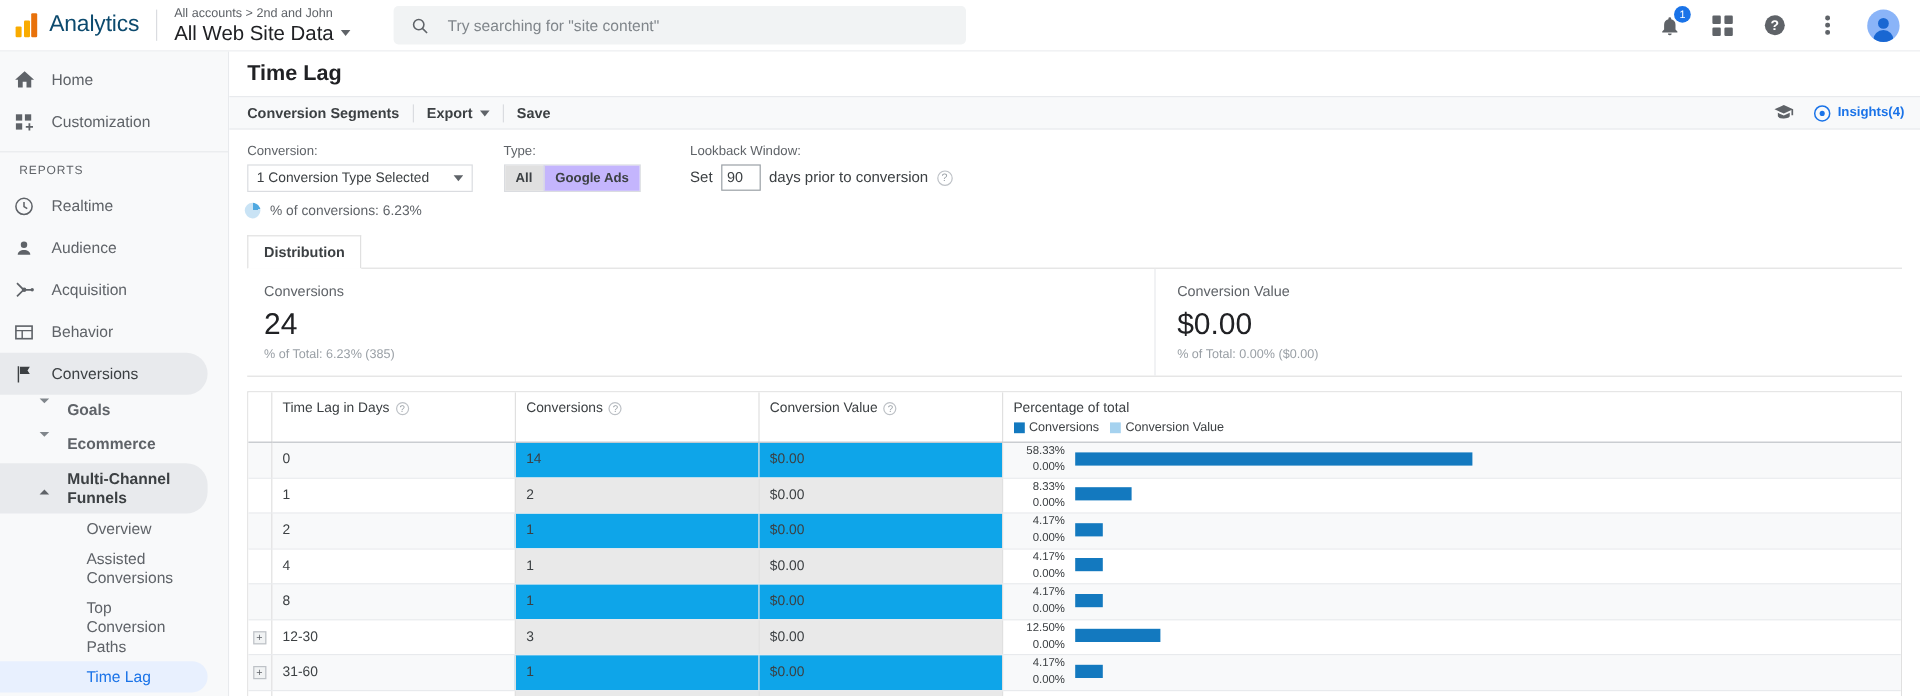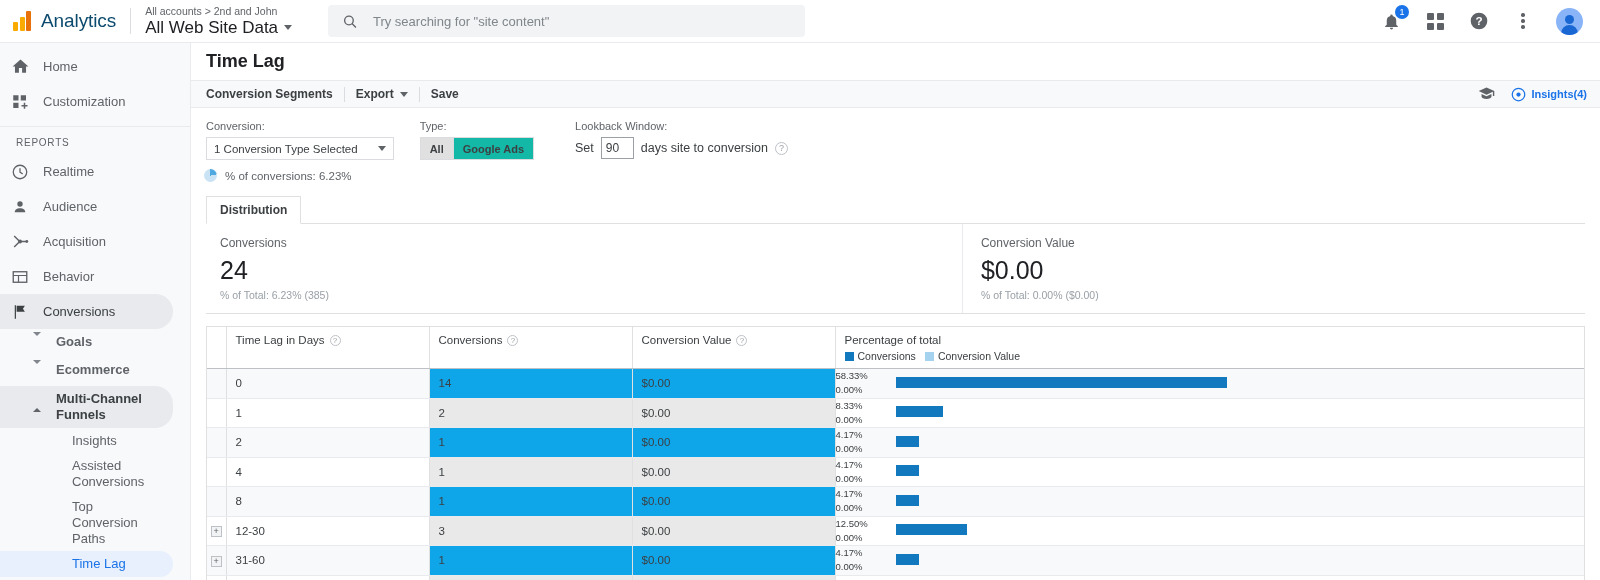--- a/index.html
+++ b/index.html
@@ -116,21 +116,21 @@
 
   
   .filters { padding:12px 0 0 15px; display:flex; align-items:flex-start; gap:0; }
   .fl-label { font-size:11px; color:#5f6368; margin-bottom:5px; }
   .select-box {
     border:1px solid #dadce0; background:#fff; height:23px; display:inline-flex; align-items:center;
     padding:0 7px; font-size:11.5px; color:#3c4043; gap:20px; cursor:pointer; min-width:119px;
     justify-content:space-between;
   }
   .seg-group { display:flex; border:1px solid #dadce0; height:23px; }
-  .seg { padding:0 9px; font-size:11px; font-weight:bold; color:#3c4043; display:flex; align-items:center; cursor:pointer; background:#14b8a6; }
+  .seg { padding:0 9px; font-size:11px; font-weight:bold; color:#3c4043; display:flex; align-items:center; cursor:pointer; background:#c4b5fd; }
   .seg.on { background:#e0e0e0; }
   .seg + .seg { border-left:1px solid #dadce0; }
   .lookback { display:flex; align-items:center; gap:7px; font-size:12.5px; color:#3c4043; }
   .lookback input {
     width:33px; height:22px; border:1px solid #9aa0a6; font-size:12px; text-align:left;
     padding:0 4px; font-family:"Liberation Sans",sans-serif; color:#3c4043; outline:none;
   }
   .help-c {
     width:11px;height:11px;border:1px solid #bdc1c6;border-radius:50%;color:#9aa0a6;
     font-size:8px;display:inline-flex;align-items:center;justify-content:center;cursor:pointer; flex:none;
@@ -172,21 +172,21 @@
   tr.odd td.metric { background:#0ea5e9; }
   tr.even td { background:#ffffff; }
   tr.even td.metric { background:#e9e9e9; }
   td.c-pct { border-right:0; padding:0; background:#f8f9fa; }
   tr.even td.c-pct { background:#fff; }
   .expbtn {
     width:11px;height:11px;border:1px solid #bdc1c6;background:#f1f3f4;display:inline-flex;
     align-items:center;justify-content:center;font-size:9px;line-height:1;color:#5f6368;cursor:pointer;
   }
   .pctcell { display:flex; align-items:center; height:100%; }
-  .pctnums { width:60px; flex:none; text-align:left; padding-right:8px; font-size:9.5px; color:#3c4043; line-height:1.5; }
+  .pctnums { width:60px; flex:none; text-align:right; padding-right:8px; font-size:9.5px; color:#3c4043; line-height:1.5; }
   .pctnums .p2 { color:#3c4043; }
   .bars { flex:1; display:flex; flex-direction:column; justify-content:center; gap:2px; }
   .bar1 { height:11px; background:#1379bf; }
   .bar2 { height:0px; background:#a5d2ef; }
 </style>
 </head>
 <body>
 
 <div class="topbar">
   <div class="ga-logo">
@@ -330,21 +330,21 @@
   <div class="sub-item">
     <span class="tri"><span class="tri-dn"></span></span>
     <span>Ecommerce</span>
   </div>
   <div class="sub-item open">
     <span class="tri"><span class="tri-up"></span></span>
     <span style="max-width:97px">Multi-Channel Funnels</span>
   </div>
 
   <div class="leaf-item">
-    <span>Insights</span>
+    <span>Overview</span>
   </div>
   <div class="leaf-item">
     <span style="max-width:90px">Assisted Conversions</span>
   </div>
   <div class="leaf-item">
     <span style="max-width:90px">Top Conversion Paths</span>
   </div>
   <div class="leaf-item sel">
     <span>Time Lag</span>
   </div>
@@ -405,21 +405,21 @@
         <div class="seg on">All</div>
         <div class="seg">Google Ads</div>
       </div>
     </div>
 
     <div style="margin-left:41px">
       <div class="fl-label">Lookback Window:</div>
       <div class="lookback">
         <span>Set</span>
         <input type="text" value="90" style="">
-        <span>days site to conversion</span>
+        <span>days prior to conversion</span>
         <span class="help-c big">?</span>
       </div>
     </div>
   </div>
 
   <div class="conv-pct">
     <span class="pie-ico"></span>
     <span>% of conversions: 6.23%</span>
   </div>
 

